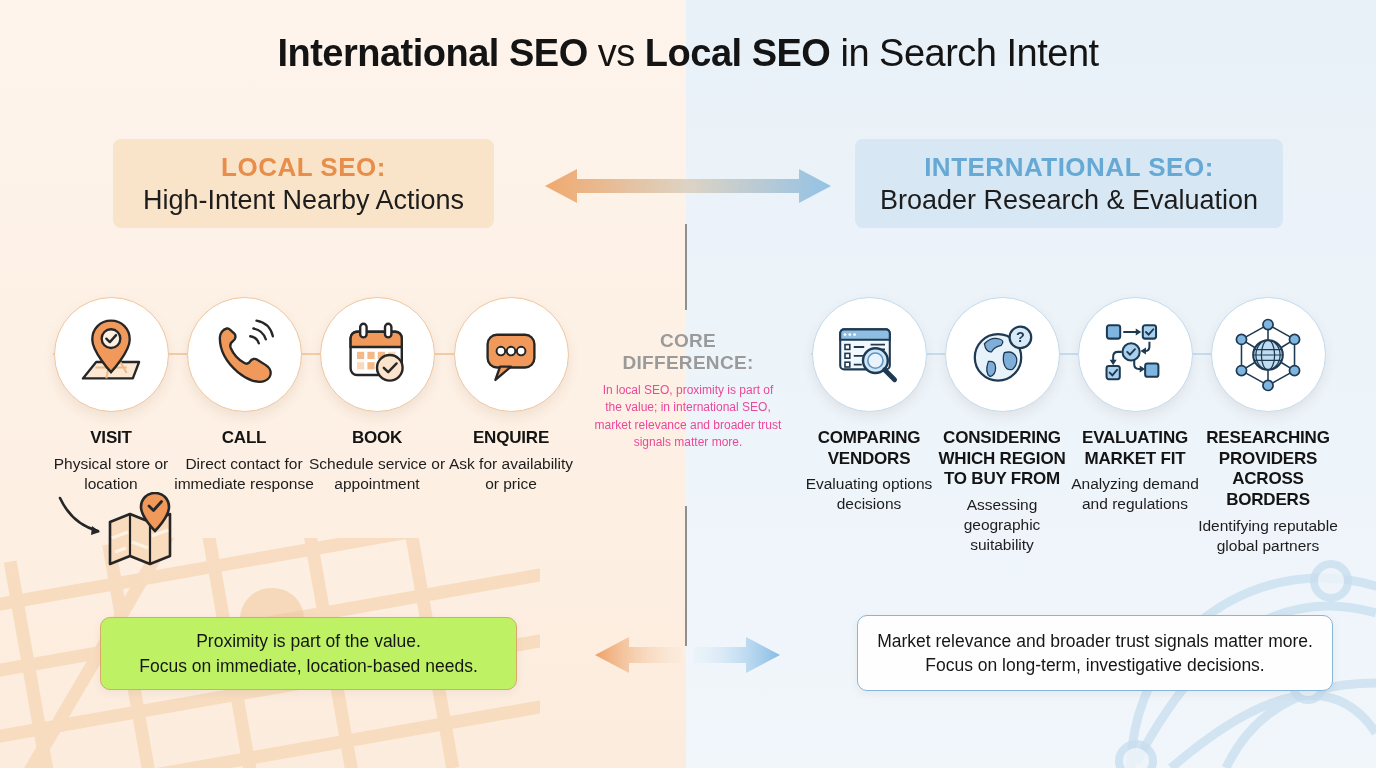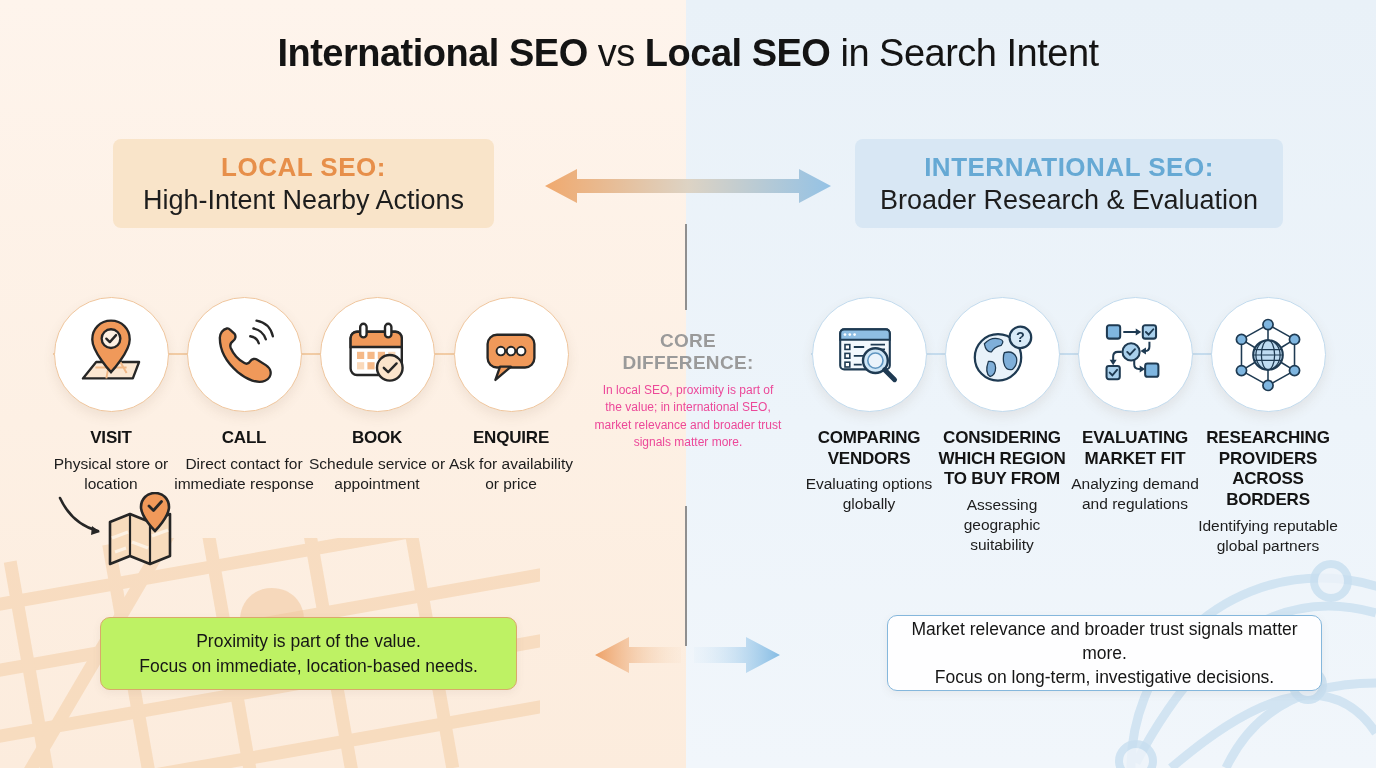--- a/index.html
+++ b/index.html
@@ -57,21 +57,21 @@
   .core { position:absolute; left:593px; top:330px; width:190px; text-align:center; z-index:2; }
   .core .h { font-size:19px; font-weight:700; color:#9a9a9a; letter-spacing:0.3px; }
   .core .b { margin-top:8px; font-size:12px; line-height:1.44; color:#ec4899; }
 
   
   .note { position:absolute; background:#bef264; border-radius:10px; text-align:center;
           display:flex; flex-direction:column; justify-content:center; z-index:3;
           font-size:17.5px; line-height:1.38; color:#161616;
           box-shadow:0 3px 8px rgba(100,90,80,0.08); }
   .note-local { left:100px; top:617px; width:417px; height:73px; border:1.5px solid #d9a96a; }
-  .note-intl  { left:887px; top:615px; width:435px; height:76px; border:1.5px solid #85b7dc; background:#fefeff; }
+  .note-intl  { left:857px; top:615px; width:476px; height:76px; border:1.5px solid #85b7dc; background:#fefeff; }
 
   .bot-arrow { position:absolute; top:634px; z-index:2; }
   .bot-arrow-left  { left:593px; }
   .bot-arrow-right { left:692px; }
 
   .doodle { position:absolute; left:52px; top:492px; z-index:2; }
 </style>
 </head>
 <body>
 
@@ -231,21 +231,21 @@
         <rect x="20" y="48" width="6" height="6" fill="#fff" stroke="#1e3a52" stroke-width="2"></rect>
         <rect x="20" y="59" width="6" height="6" fill="#fff" stroke="#1e3a52" stroke-width="2"></rect>
         <path d="M31 40 h13 M31 51 h13 M31 62 h10" stroke="#1e3a52" stroke-width="2.2"></path>
         <path d="M52 37 h18 M52 43 h18" stroke="#1e3a52" stroke-width="2.2"></path>
         <circle cx="58" cy="57" r="15.5" fill="#cfe6f6" stroke="#1e3a52" stroke-width="3"></circle>
         <circle cx="58" cy="57" r="9.5" fill="#eaf3fb" stroke="#5f95c0" stroke-width="2"></circle>
         <line x1="69.5" y1="68.5" x2="82" y2="81" stroke="#1e3a52" stroke-width="6" stroke-linecap="round"></line>
       </svg>
     </div>
     <div class="label">COMPARING VENDORS</div>
-    <div class="desc">Evaluating options globally</div>
+    <div class="desc">Evaluating options decisions</div>
   </div>
 
   <div class="item" style="left:932px;">
     <div class="circle circle-intl">
       <svg width="80" height="80" viewBox="0 0 100 100">
         <circle cx="45" cy="53" r="29" fill="#e8f2fa" stroke="#1e3a52" stroke-width="2.8"></circle>
         <g fill="#7fafd9" stroke="#1e3a52" stroke-width="1.6" stroke-linejoin="round">
           <path d="M28 36 q8 -9 19 -6 q7 2 2 8 q-9 2 -12 8 q-7 1 -9 -10 Z"></path>
           <path d="M53 47 q11 -3 15 6 q2 9 -5 15 q-9 2 -11 -9 q-1 -8 1 -12 Z"></path>
           <path d="M33 58 q9 -1 9 8 q0 9 -7 11 q-7 -5 -2 -19 Z"></path>

